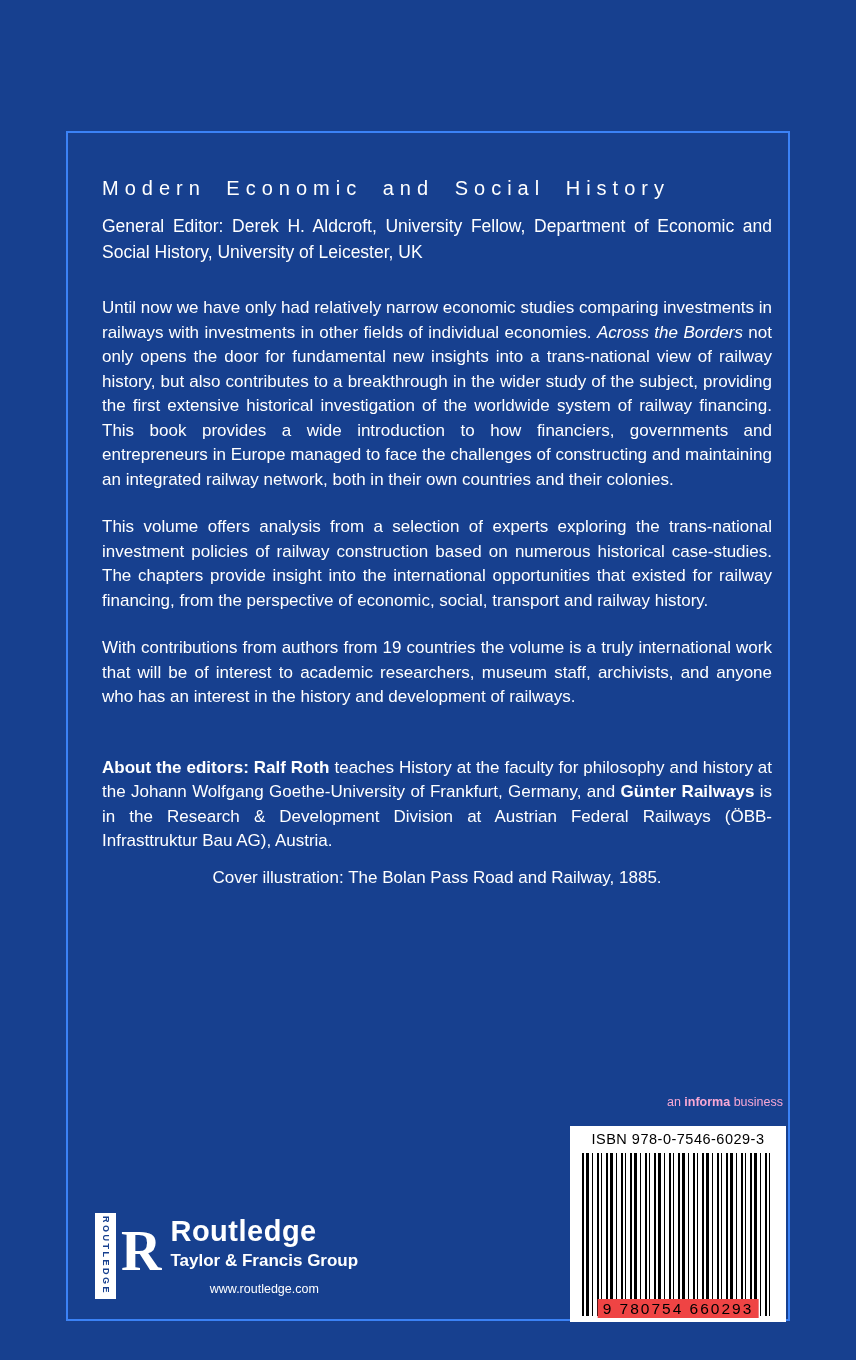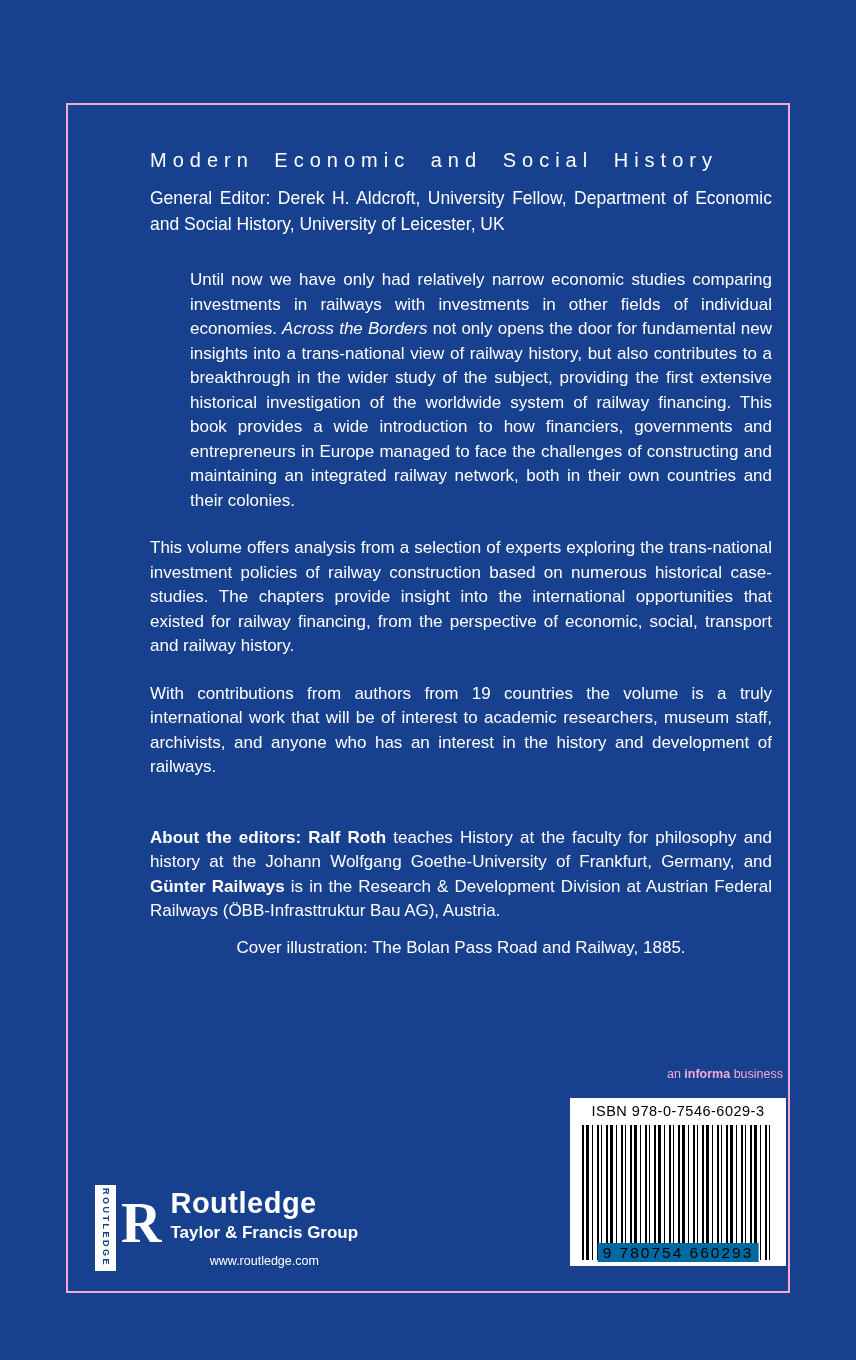--- a/index.html
+++ b/index.html
@@ -6,25 +6,24 @@
   html, body { margin: 0; padding: 0; }
   body {
     width: 856px; height: 1360px;
     background: #17408f;
     font-family: "Liberation Sans", sans-serif;
     position: relative;
     overflow: hidden;
   }
   .panel {
     position: absolute;
-    left: 66px; top: 103px;
+    left: 66px; top: 131px;
     width: 724px; height: 1190px;
-    border: 2px solid #f9a8d4;
+    border: 2px solid #3b82f6;
     color: #ffffff;
-    padding-left: 48px;
   }
   .content { padding: 44px 16px 0 34px; }
   .series-title {
     font-size: 20px;
     letter-spacing: 6px;
     word-spacing: 9px;
     color: #ffffff;
     white-space: nowrap;
   }
   .editor {
@@ -32,41 +31,41 @@
     font-size: 17.5px;
     line-height: 26px;
     text-align: justify;
   }
   p.para {
     margin: 23px 0 0 0;
     font-size: 17px;
     line-height: 24.5px;
     text-align: justify;
   }
-  p.first-para { margin-top: 31px; margin-left: 40px; }
+  p.first-para { margin-top: 31px; }
   p.about { margin-top: 46px; }
   p.cover-line { margin-top: 12px; text-align: center; }
   .italic { font-style: italic; }
   .bold { font-weight: bold; }
 
   
   .informa {
     position: absolute;
     right: 5px; top: 962px;
     font-size: 12.5px;
     color: #f9a8d4;
     white-space: nowrap;
   }
   .informa .bold { font-weight: bold; }
 
   
   .barcode {
     position: absolute;
     left: 502px; top: 993px;
-    width: 216px; height: 168px;
+    width: 216px; height: 196px;
     background: #ffffff;
     color: #000000;
   }
   .isbn {
     text-align: center;
     font-size: 14.5px;
     padding-top: 5px;
     letter-spacing: 0.5px;
   }
   .bars-wrap {
@@ -81,21 +80,21 @@
       #000 0 2px, #fff 2px 4px,
       #000 4px 7px, #fff 7px 10px,
       #000 10px 11px, #fff 11px 15px,
       #000 15px 17px, #fff 17px 19px,
       #000 19px 20px, #fff 20px 24px);
   }
   .barcode-number {
     position: absolute;
     left: 50%; bottom: -2px;
     transform: translateX(-50%);
-    background: #0369a1;
+    background: #ef4444;
     font-size: 15.5px;
     letter-spacing: 2px;
     padding: 1px 5px 0 5px;
     white-space: nowrap;
   }
 
   
   .logo {
     position: absolute;
     left: 27px; bottom: 20px;

